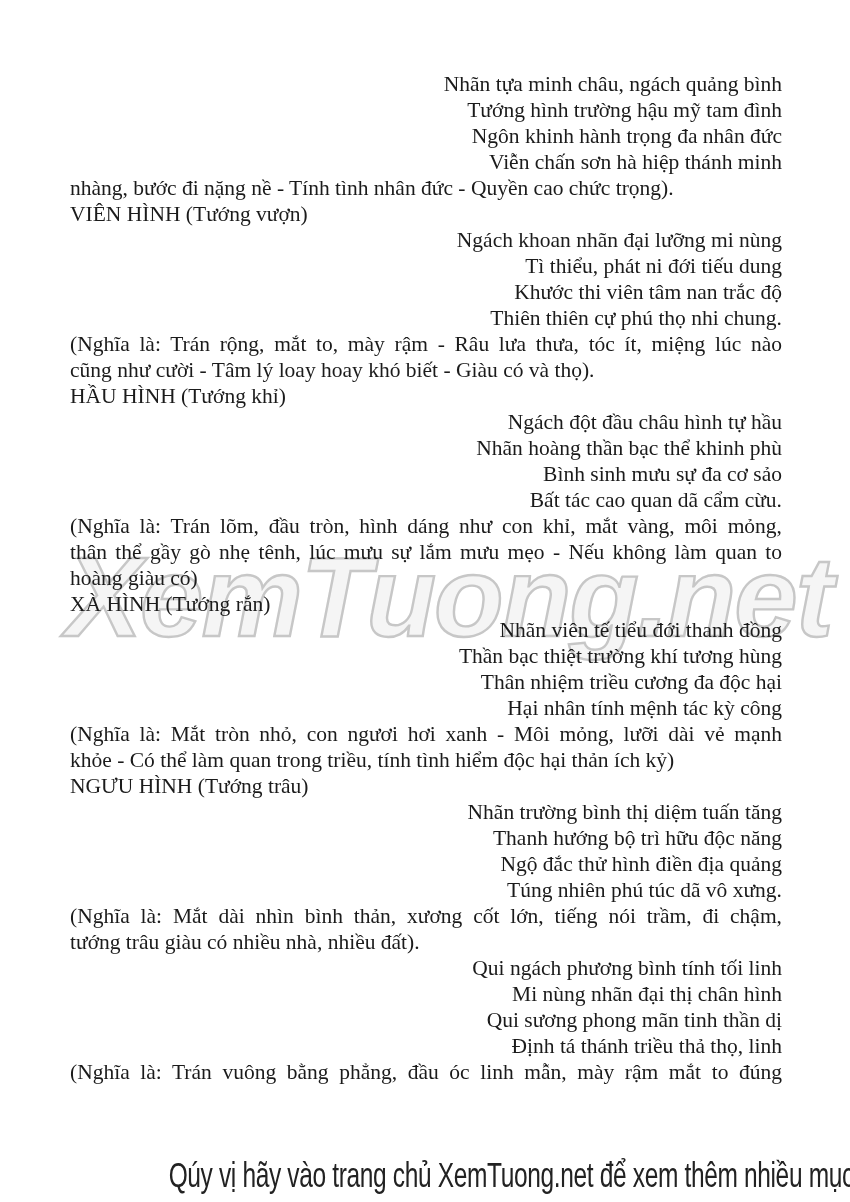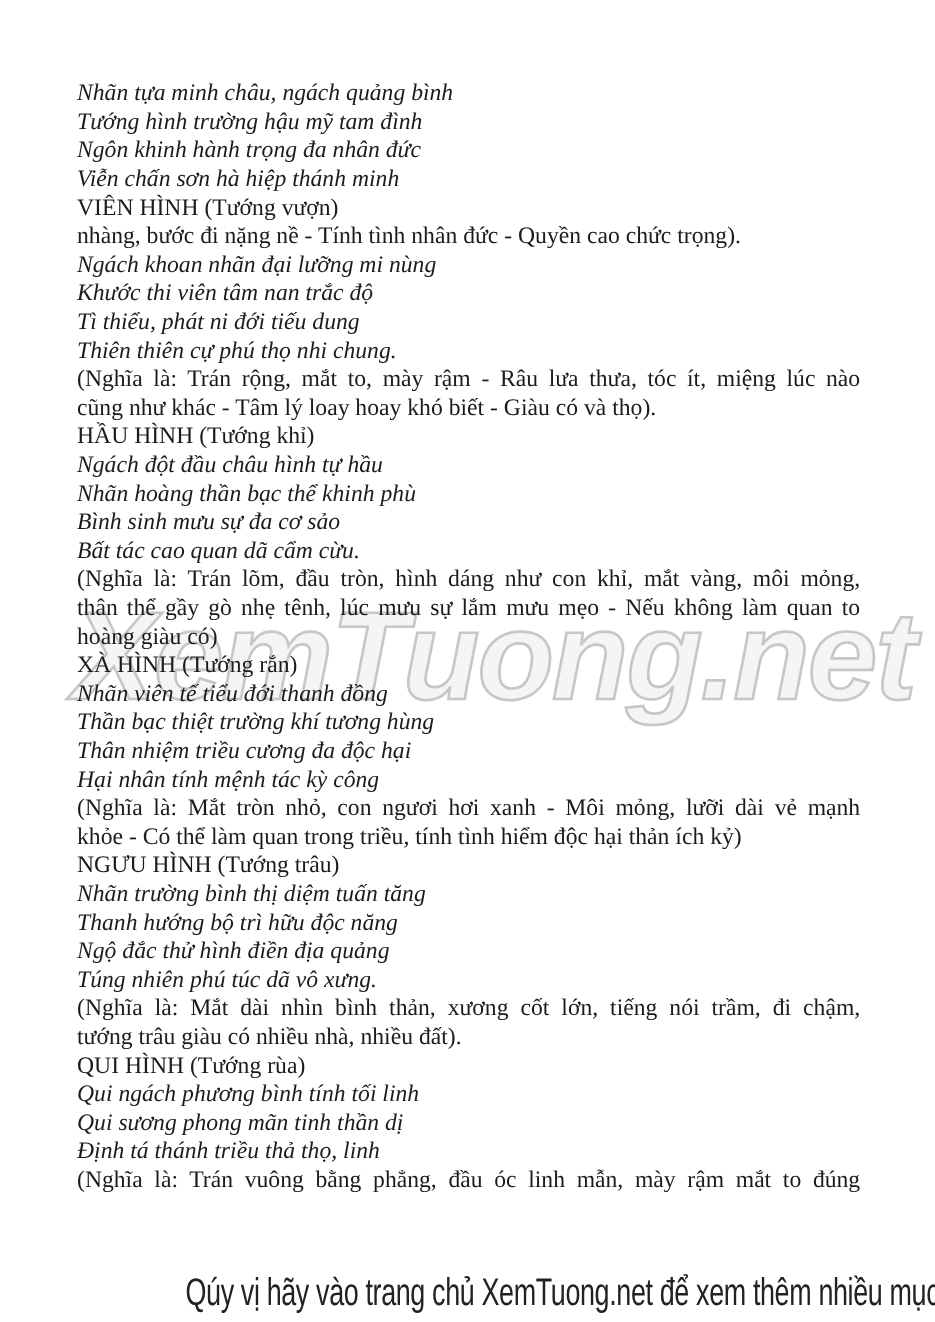--- a/index.html
+++ b/index.html
@@ -23,21 +23,21 @@
     font-size: 21.5px;
     line-height: 26px;
     color: #1b1b1b;
     z-index: 2;
   }
   .line {
     height: 26px;
     white-space: nowrap;
   }
   .line.poem {
-    font-style: italic;
+    text-align: right;
   }
   .line.just {
     white-space: normal;
     text-align: justify;
     text-align-last: justify;
   }
   .line.heading {
     font-style: normal;
   }
   #watermark {
@@ -81,28 +81,28 @@
 
 <div id="page">
 
   <div id="watermark">XemTuong.net</div>
 
   <div id="text-block">
       <div class="line poem">Nhãn tựa minh châu, ngách quảng bình</div>
       <div class="line poem">Tướng hình trường hậu mỹ tam đình</div>
       <div class="line poem">Ngôn khinh hành trọng đa nhân đức</div>
       <div class="line poem">Viễn chấn sơn hà hiệp thánh minh</div>
+      <div class="line body">nhàng, bước đi nặng nề - Tính tình nhân đức - Quyền cao chức trọng).</div>
       <div class="line heading">VIÊN HÌNH (Tướng vượn)</div>
-      <div class="line body">nhàng, bước đi nặng nề - Tính tình nhân đức - Quyền cao chức trọng).</div>
       <div class="line poem">Ngách khoan nhãn đại lưỡng mi nùng</div>
+      <div class="line poem">Tì thiểu, phát ni đới tiếu dung</div>
       <div class="line poem">Khước thi viên tâm nan trắc độ</div>
-      <div class="line poem">Tì thiểu, phát ni đới tiếu dung</div>
       <div class="line poem">Thiên thiên cự phú thọ nhi chung.</div>
       <div class="line just">(Nghĩa là: Trán rộng, mắt to, mày rậm - Râu lưa thưa, tóc ít, miệng lúc nào</div>
-      <div class="line body">cũng như khác - Tâm lý loay hoay khó biết - Giàu có và thọ).</div>
+      <div class="line body">cũng như cười - Tâm lý loay hoay khó biết - Giàu có và thọ).</div>
       <div class="line heading">HẦU HÌNH (Tướng khỉ)</div>
       <div class="line poem">Ngách đột đầu châu hình tự hầu</div>
       <div class="line poem">Nhãn hoàng thần bạc thể khinh phù</div>
       <div class="line poem">Bình sinh mưu sự đa cơ sảo</div>
       <div class="line poem">Bất tác cao quan dã cẩm cừu.</div>
       <div class="line just">(Nghĩa là: Trán lõm, đầu tròn, hình dáng như con khỉ, mắt vàng, môi mỏng,</div>
       <div class="line just">thân thể gầy gò nhẹ tênh, lúc mưu sự lắm mưu mẹo - Nếu không làm quan to</div>
       <div class="line body">hoàng giàu có)</div>
       <div class="line heading">XÀ HÌNH (Tướng rắn)</div>
       <div class="line poem">Nhãn viên tế tiểu đới thanh đồng</div>
@@ -111,22 +111,22 @@
       <div class="line poem">Hại nhân tính mệnh tác kỳ công</div>
       <div class="line just">(Nghĩa là: Mắt tròn nhỏ, con ngươi hơi xanh - Môi mỏng, lưỡi dài vẻ mạnh</div>
       <div class="line body">khỏe - Có thể làm quan trong triều, tính tình hiểm độc hại thản ích kỷ)</div>
       <div class="line heading">NGƯU HÌNH (Tướng trâu)</div>
       <div class="line poem">Nhãn trường bình thị diệm tuấn tăng</div>
       <div class="line poem">Thanh hướng bộ trì hữu độc năng</div>
       <div class="line poem">Ngộ đắc thử hình điền địa quảng</div>
       <div class="line poem">Túng nhiên phú túc dã vô xưng.</div>
       <div class="line just">(Nghĩa là: Mắt dài nhìn bình thản, xương cốt lớn, tiếng nói trầm, đi chậm,</div>
       <div class="line body">tướng trâu giàu có nhiều nhà, nhiều đất).</div>
-      <div class="line heading">QUI HÌNH (Tướng rùa)</div>
       <div class="line poem">Qui ngách phương bình tính tối linh</div>
+      <div class="line poem">Mi nùng nhãn đại thị chân hình</div>
       <div class="line poem">Qui sương phong mãn tinh thần dị</div>
       <div class="line poem">Định tá thánh triều thả thọ, linh</div>
       <div class="line just">(Nghĩa là: Trán vuông bằng phẳng, đầu óc linh mẫn, mày rậm mắt to đúng</div>
     </div>
 
   <div id="footer">
     <span class="footer-inner">Qúy vị hãy vào trang chủ XemTuong.net để xem thêm nhiều mục hay khác</span>
   </div>
 
 </div>

